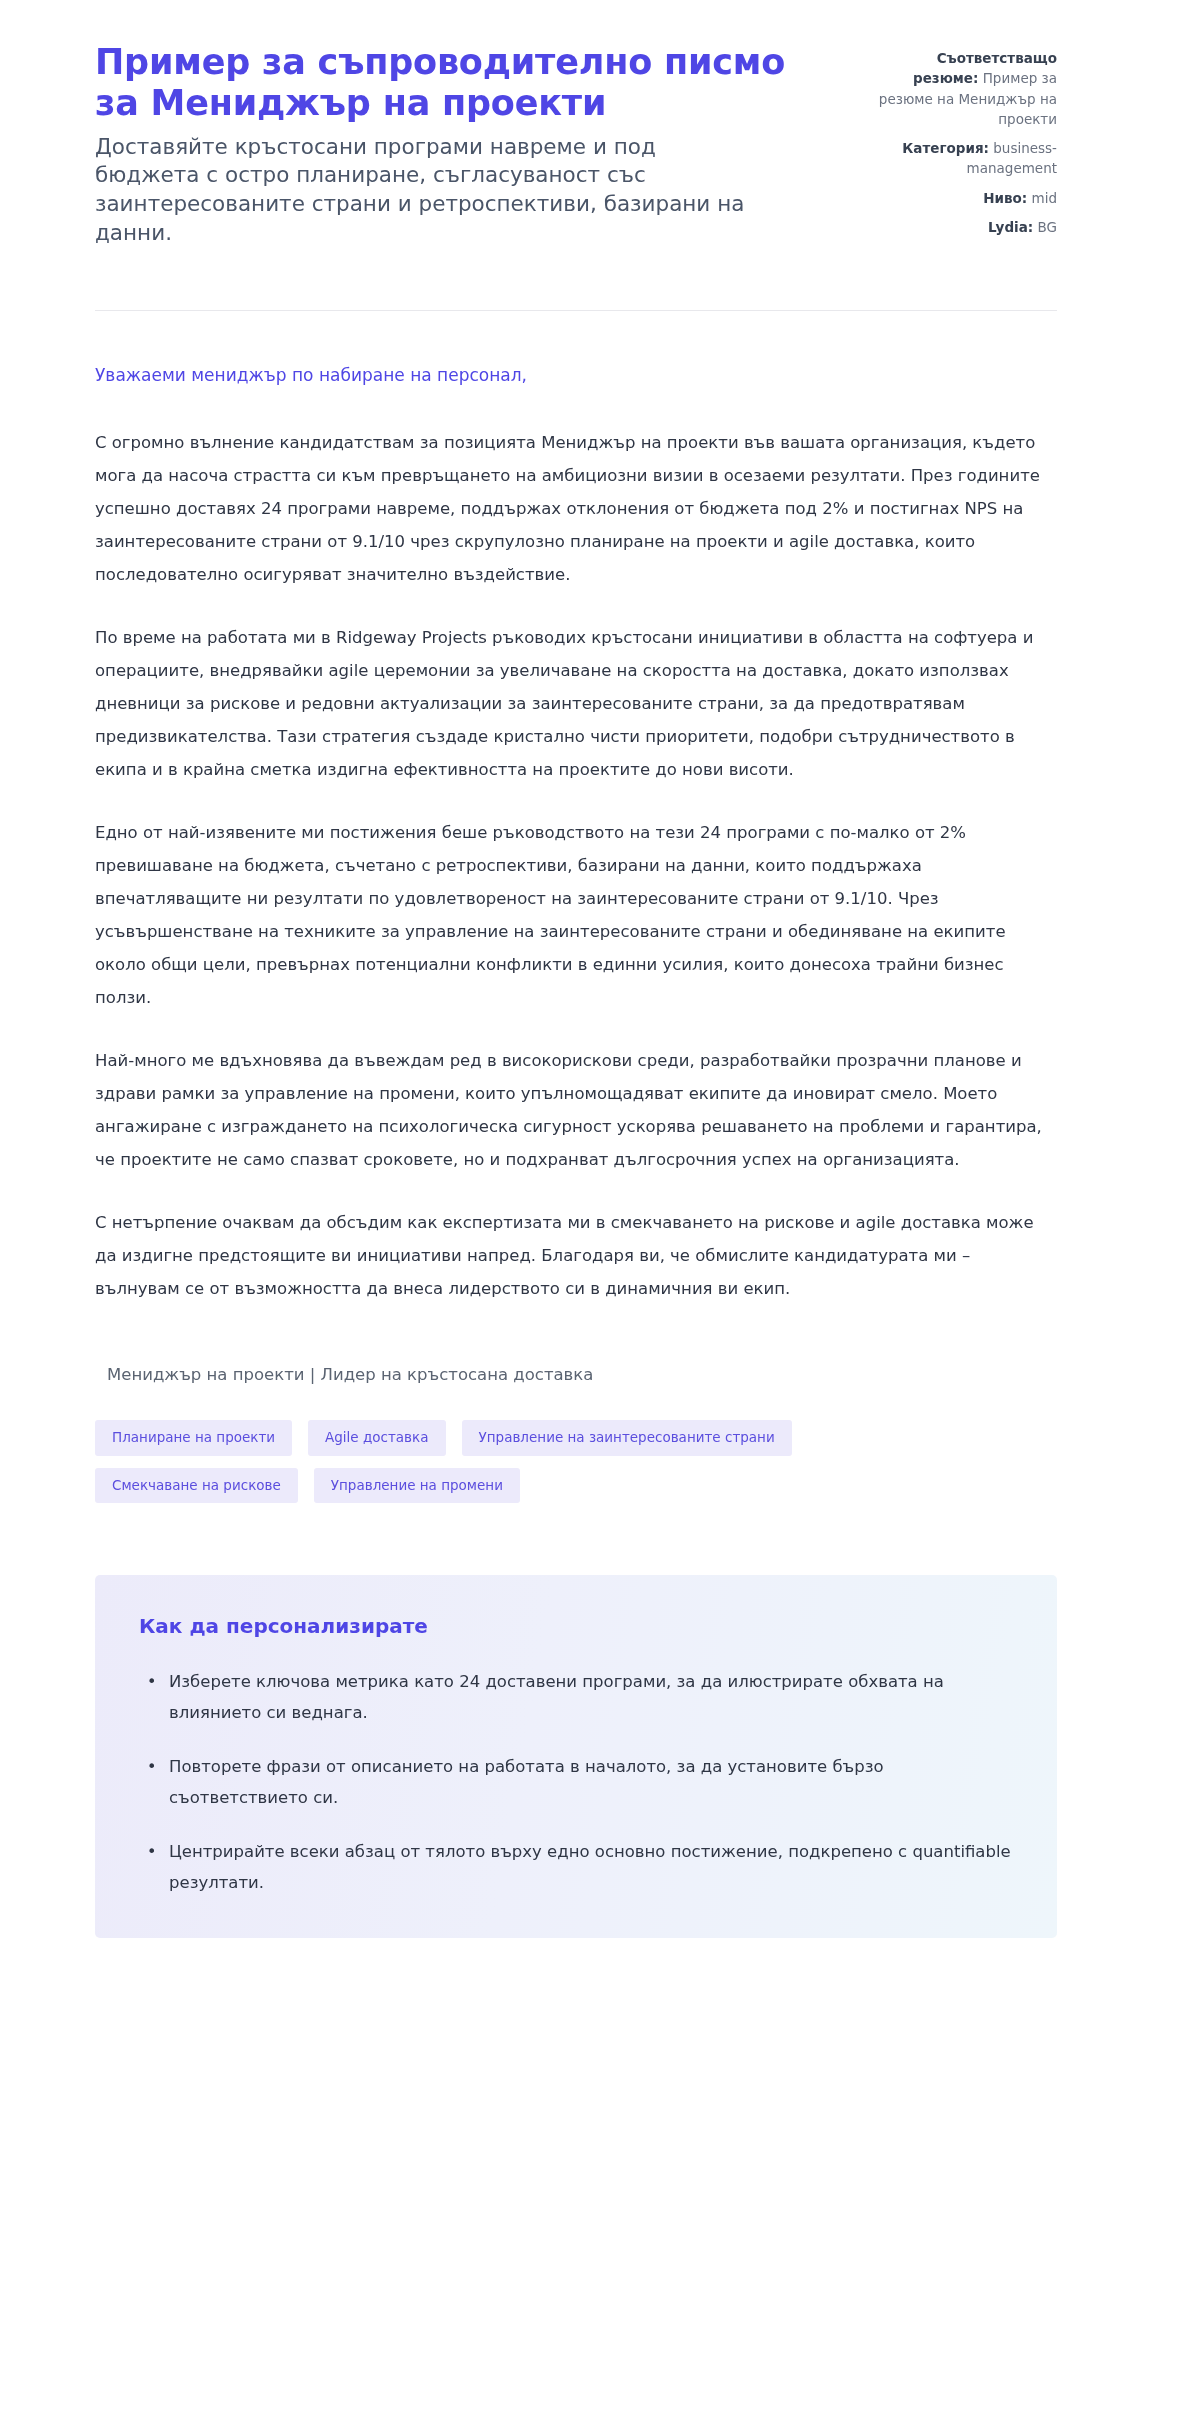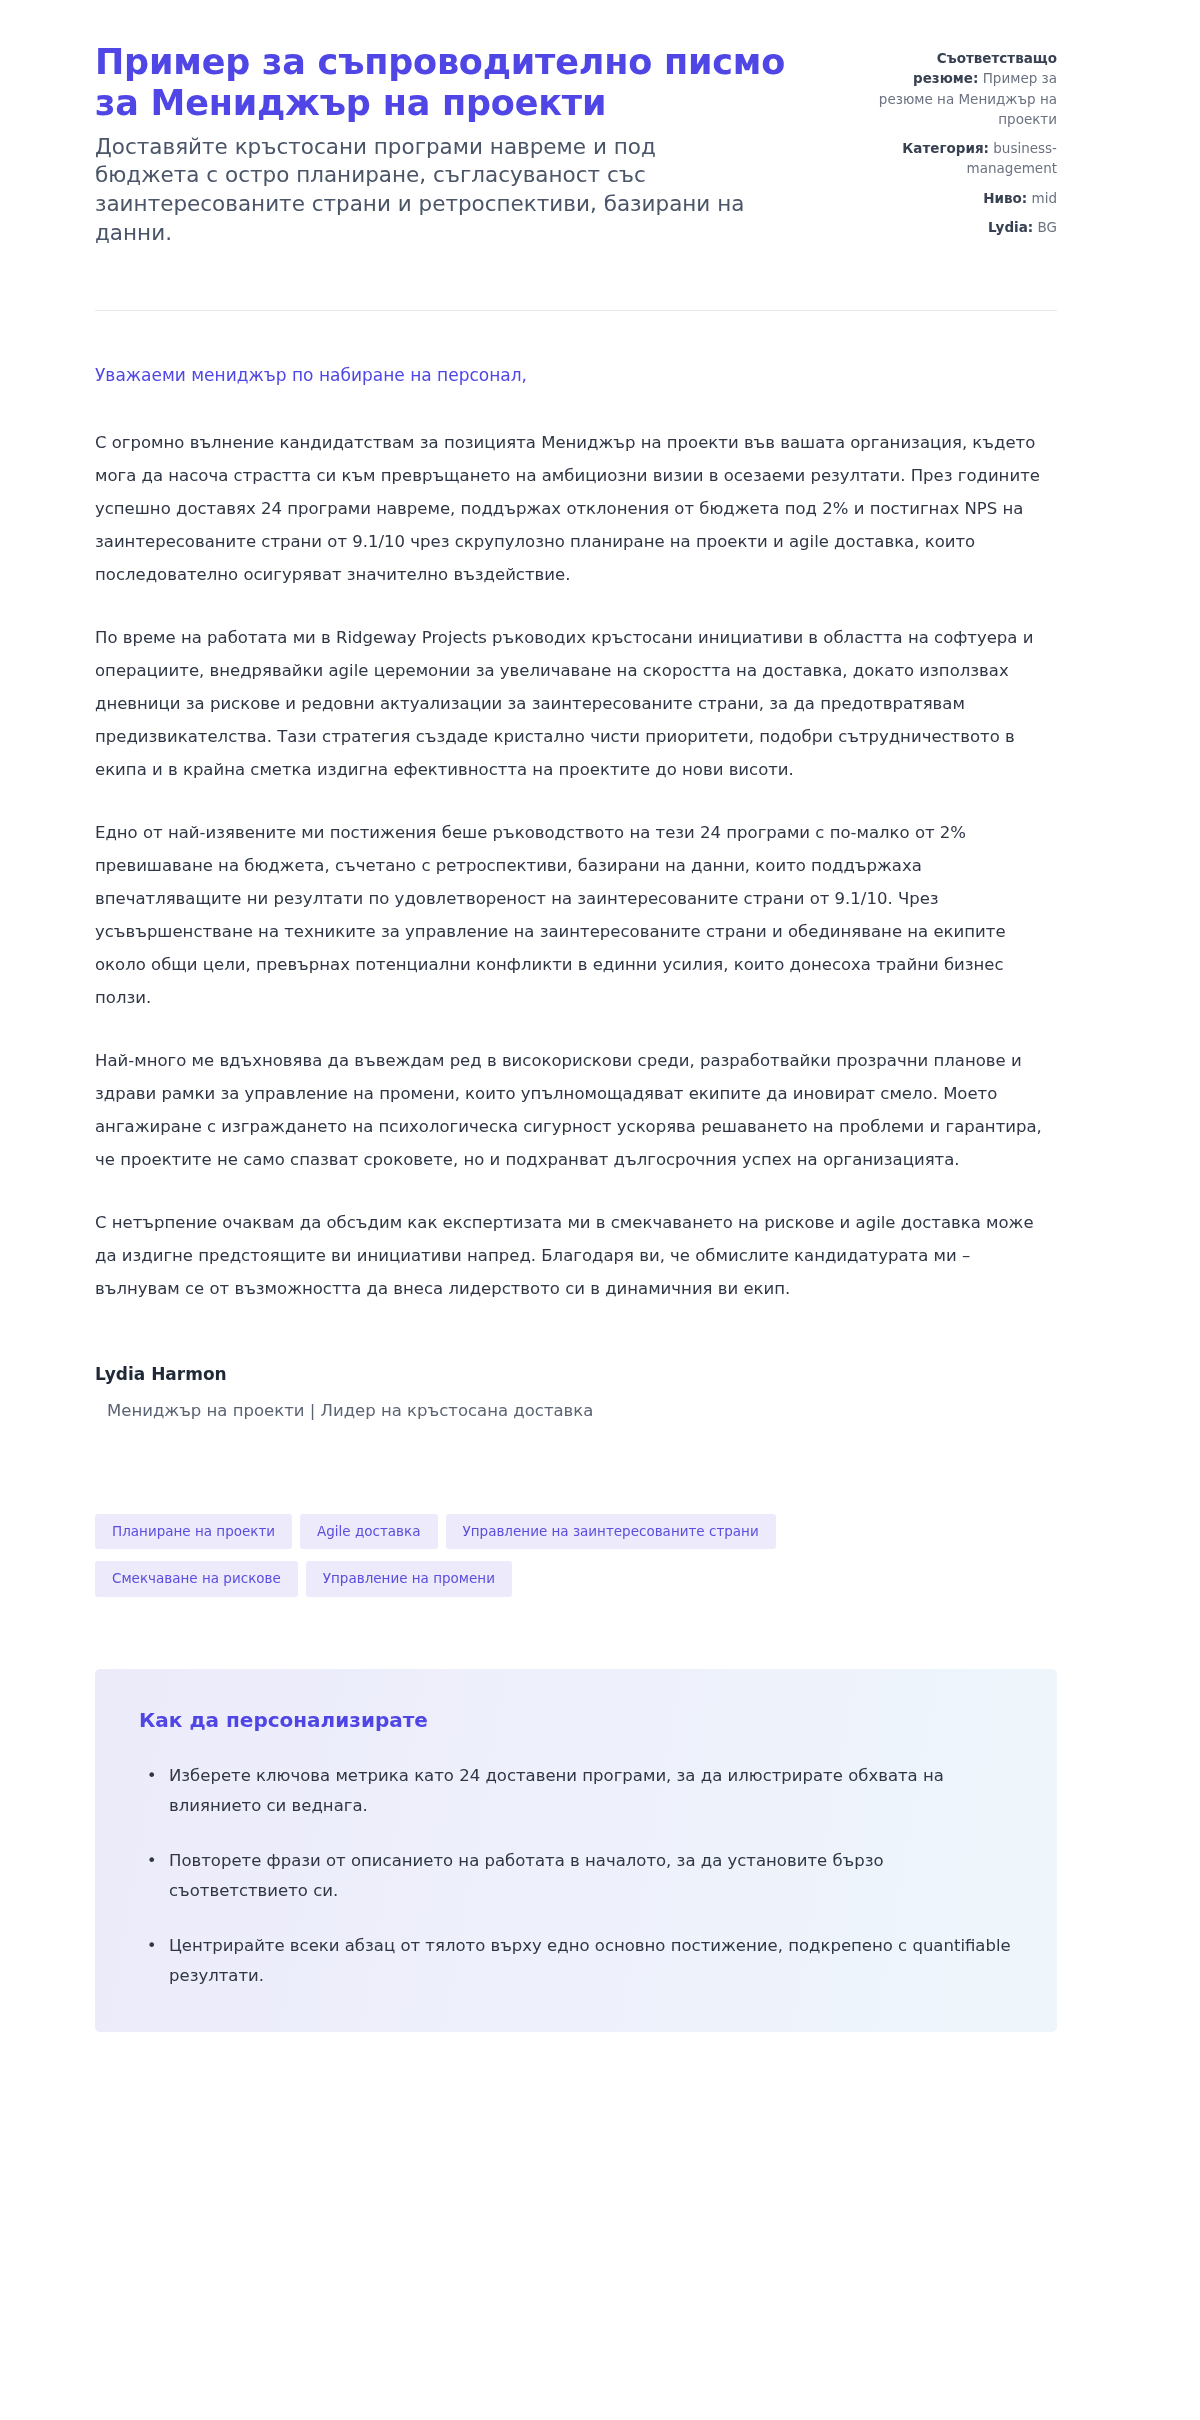--- a/index.html
+++ b/index.html
@@ -106,22 +106,22 @@
     font-size: 16.5px;
     color: #5b6472;
     margin: 12px;
     line-height: 1.5;
   }
 
   
   .tags {
     display: flex;
     flex-wrap: wrap;
-    gap: 12px 8px;
-    margin-top: 90px;
+    gap: 12px 16px;
+    margin-top: 32px;
     max-width: 880px;
   }
   .tag {
     background: #eceafb;
     color: #5b4ede;
     font-size: 13.5px;
     line-height: 1;
     padding: 11px 17px;
     border-radius: 3px;
     white-space: nowrap;
@@ -206,21 +206,20 @@
 
     <p class="salutation">Уважаеми мениджър по набиране на персонал,</p>
 
     <p class="body-par">С огромно вълнение кандидатствам за позицията Мениджър на проекти във вашата организация, където мога да насоча страстта си към превръщането на амбициозни визии в осезаеми резултати. През годините успешно доставях 24 програми навреме, поддържах отклонения от бюджета под 2% и постигнах NPS на заинтересованите страни от 9.1/10 чрез скрупулозно планиране на проекти и agile доставка, които последователно осигуряват значително въздействие.</p>
     <p class="body-par">По време на работата ми в Ridgeway Projects ръководих кръстосани инициативи в областта на софтуера и операциите, внедрявайки agile церемонии за увеличаване на скоростта на доставка, докато използвах дневници за рискове и редовни актуализации за заинтересованите страни, за да предотвратявам предизвикателства. Тази стратегия създаде кристално чисти приоритети, подобри сътрудничеството в екипа и в крайна сметка издигна ефективността на проектите до нови висоти.</p>
     <p class="body-par">Едно от най-изявените ми постижения беше ръководството на тези 24 програми с по-малко от 2% превишаване на бюджета, съчетано с ретроспективи, базирани на данни, които поддържаха впечатляващите ни резултати по удовлетвореност на заинтересованите страни от 9.1/10. Чрез усъвършенстване на техниките за управление на заинтересованите страни и обединяване на екипите около общи цели, превърнах потенциални конфликти в единни усилия, които донесоха трайни бизнес ползи.</p>
     <p class="body-par">Най-много ме вдъхновява да въвеждам ред в високорискови среди, разработвайки прозрачни планове и здрави рамки за управление на промени, които упълномощадяват екипите да иновират смело. Моето ангажиране с изграждането на психологическа сигурност ускорява решаването на проблеми и гарантира, че проектите не само спазват сроковете, но и подхранват дългосрочния успех на организацията.</p>
     <p class="body-par">С нетърпение очаквам да обсъдим как експертизата ми в смекчаването на рискове и agile доставка може да издигне предстоящите ви инициативи напред. Благодаря ви, че обмислите кандидатурата ми – вълнувам се от възможността да внеса лидерството си в динамичния ви екип.</p>
 
     <div class="signature">
-      <div class="sig-name">Lydia Harmon</div>
       <div class="sig-role">Мениджър на проекти | Лидер на кръстосана доставка</div>
     </div>
 
     <div class="tags">
       <span class="tag">Планиране на проекти</span>
       <span class="tag">Agile доставка</span>
       <span class="tag">Управление на заинтересованите страни</span>
       <span class="tag">Смекчаване на рискове</span>
       <span class="tag">Управление на промени</span>
     </div>

